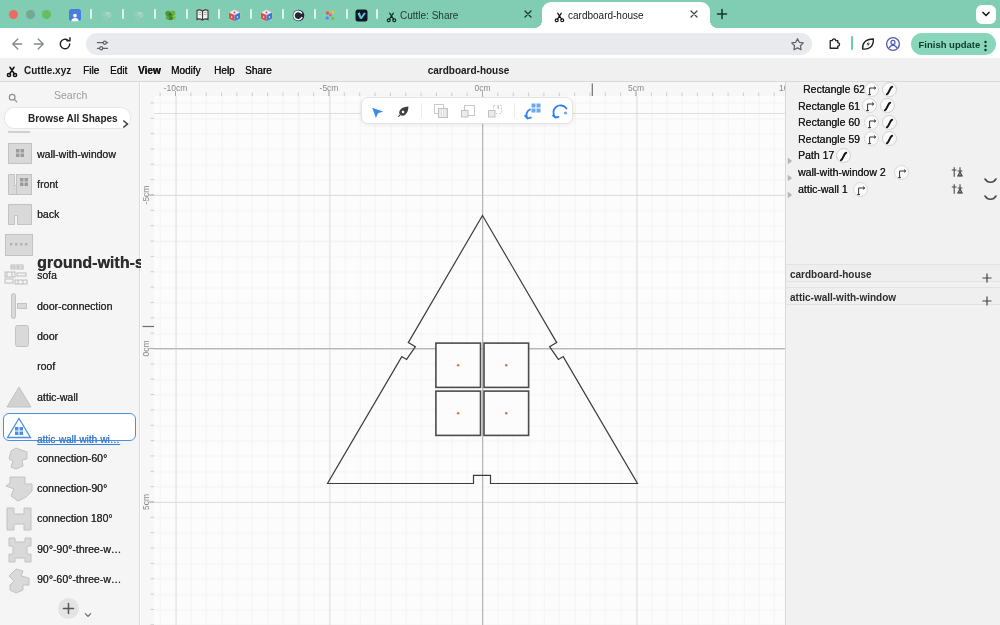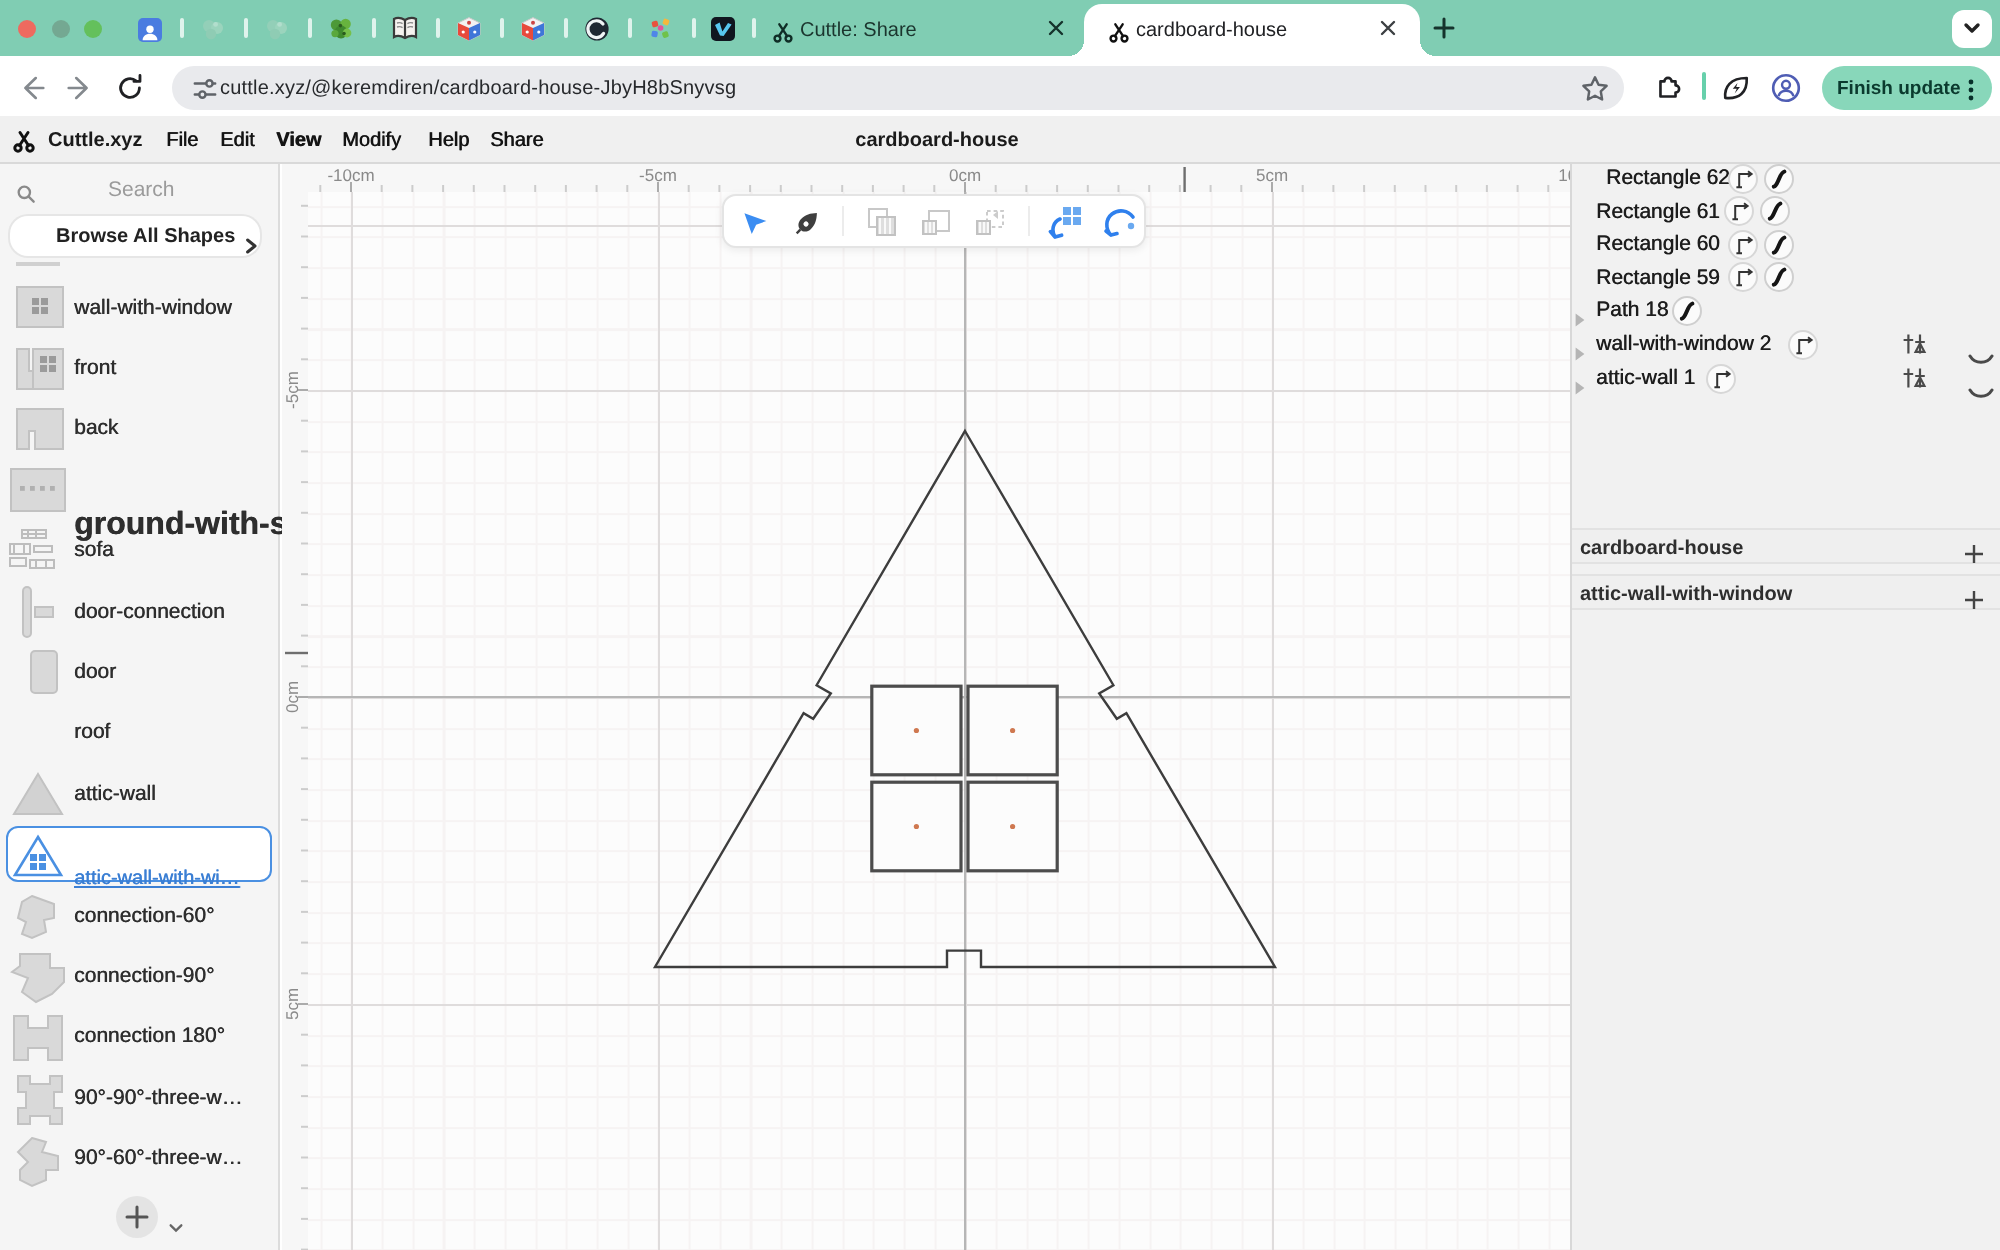--- a/index.html
+++ b/index.html
@@ -202,21 +202,20 @@
 <div class="abs" style="left:86px;top:33px;width:726px;height:22px;border-radius:11px;background:#e9eaed;"></div>
 
 <div class="abs" style="left:96px;top:37.5px;width:13px;height:13px;">
   <svg width="13" height="13" viewBox="0 0 14 14" fill="none" stroke="#5f6368" stroke-width="1.3" stroke-linecap="round">
         <path d="M1.5 4 H7.5 M11.2 4 H12.5 M1.5 10 H3.8 M7.5 10 H12.5"></path>
         <circle cx="9.4" cy="4" r="1.7"></circle>
         <circle cx="5.6" cy="10" r="1.7"></circle>
       </svg>
 </div>
 
-<div class="abs" style="left:110px;top:39px;font-size:10px;color:#27292c;letter-spacing:0.1px;">cuttle.xyz/@keremdiren/cardboard-house-JbyH8bSnyvsg</div>
 
 <div class="abs" style="left:790px;top:36.5px;width:15px;height:15px;">
   <svg width="15" height="15" viewBox="0 0 16 16">
         <path d="M8 1.8 L9.9 5.7 L14.2 6.3 L11.1 9.3 L11.8 13.6 L8 11.6 L4.2 13.6 L4.9 9.3 L1.8 6.3 L6.1 5.7 Z" fill="none" stroke="#5f6368" stroke-width="1.3" stroke-linejoin="round"></path>
       </svg>
 </div>
 
 <div class="abs" style="left:826px;top:36px;width:16px;height:16px;">
   <svg width="16" height="16" viewBox="0 0 17 17">
         <path d="M4.5 5 H6.6 A1.9 1.9 0 1 1 10.4 5 H12.5 V7.1 A1.9 1.9 0 1 1 12.5 10.9 V13 H4.5 Z" fill="none" stroke="#202124" stroke-width="1.4" stroke-linejoin="round"></path>
@@ -641,21 +640,21 @@
         <path d="M4.6 10.6 V4 H10.6"></path>
         <path d="M3.2 10.6 H6 M9 2.6 L10.8 4 L9 5.4"></path>
       </svg></div>
 <div class="abs" style="left:882.4px;top:131.3px;width:15px;height:15px;border-radius:50%;border:1px solid #cfcfcf;background:#fbfbfb;"><svg width="13" height="13" viewBox="0 0 13 13">
         <path d="M3.9 10.3 C6.2 9.8 6.6 3.4 9.2 2.8" stroke="#151515" stroke-width="2" fill="none" stroke-linecap="round"></path>
       </svg></div>
 
 <div class="abs" style="left:787px;top:151.3px;width:6px;height:8px;"><svg width="6" height="8" viewBox="0 0 6 8">
         <path d="M0.8 0.8 L5.2 4 L0.8 7.2 Z" fill="#b5b5b5"></path>
       </svg></div>
-<div class="abs" style="left:798px;top:149.3px;font-size:10.5px;color:#1d1d1d;text-shadow:0.25px 0 0 currentColor;white-space:nowrap;">Path 18</div>
+<div class="abs" style="left:798px;top:149.3px;font-size:10.5px;color:#1d1d1d;text-shadow:0.25px 0 0 currentColor;white-space:nowrap;">Path 17</div>
 <div class="abs" style="left:836.4px;top:147.8px;width:15px;height:15px;border-radius:50%;border:1px solid #cfcfcf;background:#fbfbfb;"><svg width="13" height="13" viewBox="0 0 13 13">
         <path d="M3.9 10.3 C6.2 9.8 6.6 3.4 9.2 2.8" stroke="#151515" stroke-width="2" fill="none" stroke-linecap="round"></path>
       </svg></div>
 
 <div class="abs" style="left:787px;top:168.3px;width:6px;height:8px;"><svg width="6" height="8" viewBox="0 0 6 8">
         <path d="M0.8 0.8 L5.2 4 L0.8 7.2 Z" fill="#b5b5b5"></path>
       </svg></div>
 <div class="abs" style="left:798px;top:166.3px;font-size:10.5px;color:#1d1d1d;text-shadow:0.25px 0 0 currentColor;white-space:nowrap;">wall-with-window 2</div>
 <div class="abs" style="left:894.2px;top:164.8px;width:15px;height:15px;border-radius:50%;border:1px solid #d7d7d7;background:#fbfbfb;"><svg width="13" height="13" viewBox="0 0 13 13" fill="none" stroke="#333" stroke-width="1">
         <path d="M4.6 10.6 V4 H10.6"></path>

